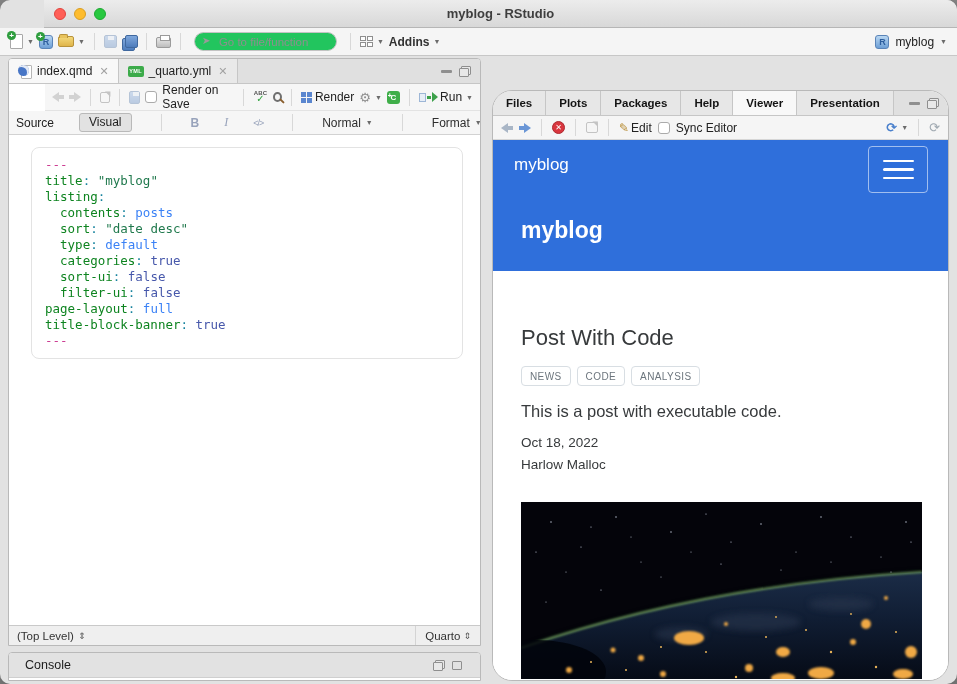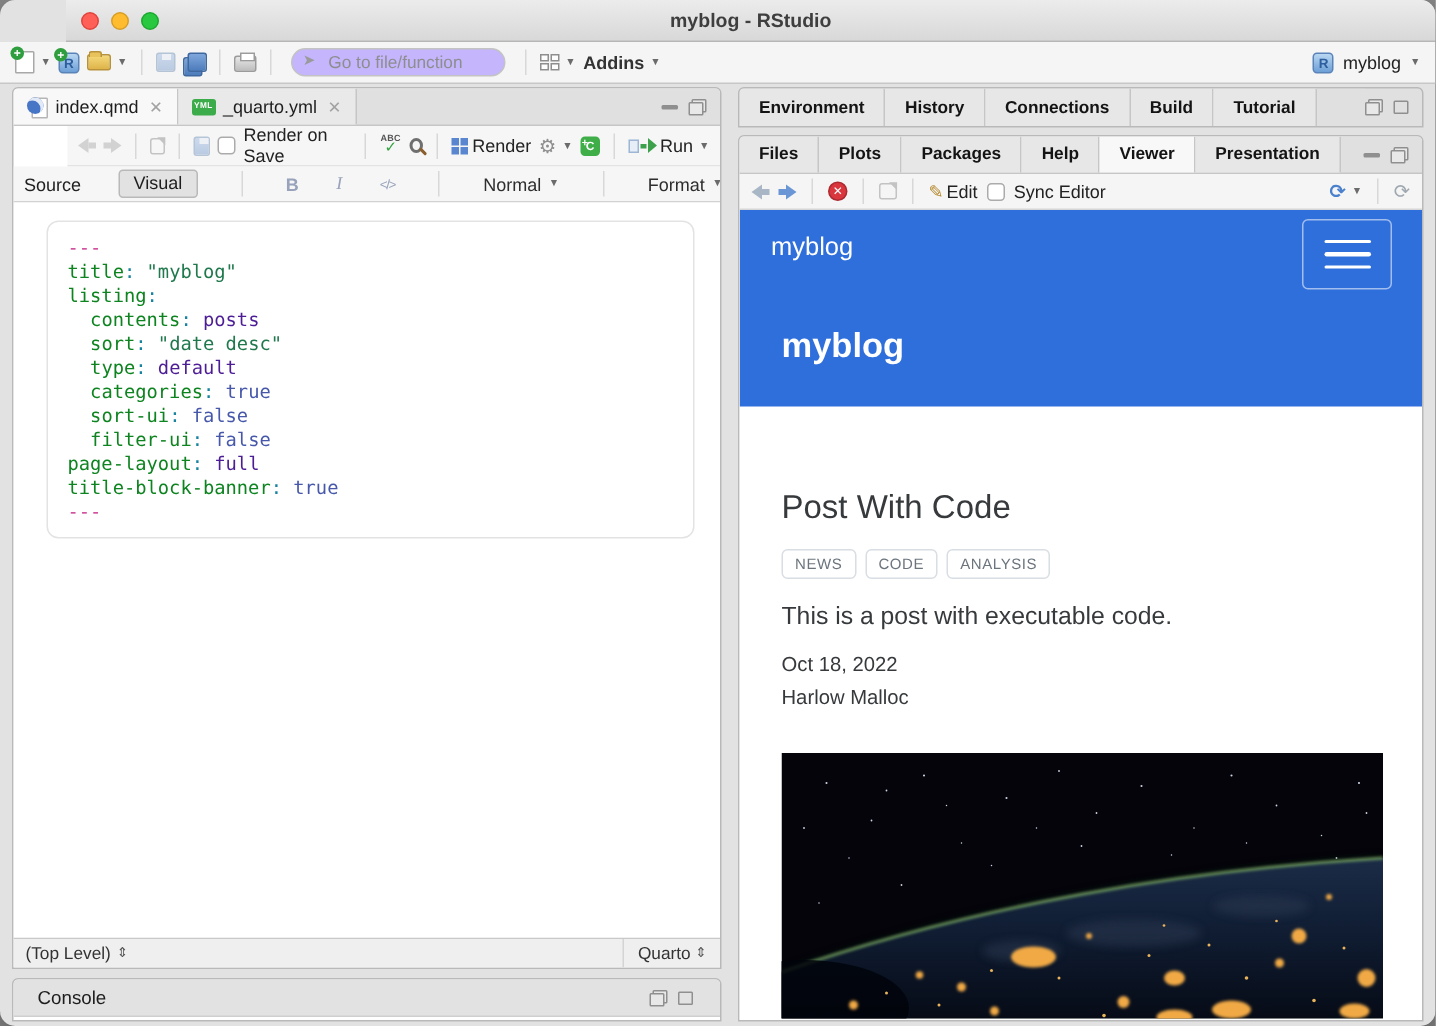--- a/index.html
+++ b/index.html
@@ -43,21 +43,21 @@
   .ic-disk::before { content:""; position:absolute; left:3px; top:0; width:6px; height:4px; background:#dfe9f5; }
   .ic-disk.disabled { opacity:.35; }
   .ic-diskall { position:relative; width:15px; height:14px; }
   .ic-diskall::before, .ic-diskall::after { content:""; position:absolute; width:11px; height:11px;
     border-radius:2px; background:linear-gradient(#7fa7dc,#4d7cbc); border:1px solid #3f689f; }
   .ic-diskall::before { left:0; top:3px; } .ic-diskall::after { left:3px; top:0; }
   .ic-print { width:15px; height:11px; background:linear-gradient(#e8e8e8,#bdbdbd); border:1px solid #9b9b9b; border-radius:2px; position:relative; margin-top:2px;}
   .ic-print::before { content:""; position:absolute; left:3px; top:-3px; width:8px; height:4px; background:#fff; border:1px solid #9b9b9b; }
   .goto-wrap { position:relative; margin:0 4px; }
   .goto-input { width:143px; height:19px; border:1px solid #c3c3c3; border-radius:10px;
-    background:#c4b5fd; font-size:11.5px; color:#555; padding:0 8px 0 24px; outline:none; font-family:inherit; }
+    background:#22c55e; font-size:11.5px; color:#555; padding:0 8px 0 24px; outline:none; font-family:inherit; }
   .goto-input::placeholder { color:#8e8e8e; }
   .goto-arrow { position:absolute; left:8px; top:3px; color:#9a9a9a; font-size:10px; }
   .ic-grid { display:grid; grid-template-columns:6px 6px; grid-template-rows:5px 5px; gap:1px; }
   .ic-grid span { background:#fdfdfd; border:1px solid #8e8e8e; }
   .spacer { flex:1; }
   .ic-rbadge { width:14px; height:14px; border-radius:3px; background:linear-gradient(#b9d7f2,#6d9fd6);
     border:1px solid #5a84b8; color:#2d5e9e; font-weight:bold; font-size:9px; text-align:center; line-height:13px; }
   .proj-label { font-size:12px; color:#222; margin:0 2px 0 4px; }
 
   
@@ -119,35 +119,35 @@
   .fmt-code { font-size:9px; color:#98a3bb; letter-spacing:-1px; }
   .dd { display:flex; align-items:center; gap:3px; color:#2e2e2e; }
   .ic-outline { display:flex; flex-direction:column; gap:2px; margin-left:auto; }
   .ic-outline span { width:11px; height:1.5px; background:#7d7d7d; }
 
   .editor-body { flex:1; position:relative; background:#fff; }
   .yaml-block { position:absolute; left:22px; right:17px; top:12px;
     border:1px solid #e3e3e3; border-radius:8px; padding:9px 13px;
     font-family:"DejaVu Sans Mono","Liberation Mono",monospace; font-size:12.5px; line-height:16px; white-space:pre; }
   .tok-delim { color:#cc3e93; } .tok-key { color:#0e8420; } .tok-colon { color:#17839e; }
-  .tok-str { color:#20794d; } .tok-bool { color:#4758ab; } .tok-plain { color:#4c1d95;margin-top:30px; }
+  .tok-str { color:#20794d; } .tok-bool { color:#4758ab; } .tok-plain { color:#3b82f6;margin-top:30px; }
 
   .ed-status { height:20px; background:#efefef; border-top:1px solid #c9c9c9; display:flex; align-items:center;
     font-size:11.5px; color:#333; }
   .ed-status .left { padding-left:8px; display:flex; align-items:center; gap:4px; }
   .ed-status .right { margin-left:auto; border-left:1px solid #d4d4d4; height:100%; display:flex; align-items:center; gap:3px; padding:0 9px; }
   .updown { font-size:9px; color:#555; }
 
   
   .console-pane { left:8px; top:652px; width:473px; height:29px; background:#fff; }
   .console-header { height:25px; background:#e2e2e2; border-bottom:1px solid #cfcfcf; display:flex; align-items:center; padding:0 9px 0 16px; font-size:12.5px; color:#1c1c1c; }
 
   
   .rt-pane { left:492px; top:58px; width:457px; height:27px; background:#e0e0e0; display:flex; }
-  .rb-pane { left:492px; top:90px; width:457px; height:591px; display:flex; flex-direction:column; }
+  .rb-pane { left:492px; top:90px; width:457px; height:591px; display:flex; flex-direction:column;border-radius:20px; }
   .rtab { display:flex; align-items:center; padding:0 13px; font-size:11.5px; font-weight:bold; color:#141414;
     border-right:1px solid #c6c6c6; background:#e7e7e7; }
   .rtab.active { background:#f8f8f8; }
 
   .viewer-toolbar { height:24px; background:#f5f5f5; border-bottom:1px solid #d6d6d6;
     display:flex; align-items:center; padding:0 8px; gap:6px; font-size:12px; color:#222; }
   .ic-stop { width:13px; height:13px; border-radius:50%; background:#d9363e; border:1px solid #ad2930;
     color:#fff; font-size:8px; font-weight:bold; text-align:center; line-height:12px; }
   .ic-pencil { font-size:12px; color:#b5892e; }
   .ic-sync { font-size:13px; font-weight:bold; color:#4a80cc; line-height:1; }
@@ -348,33 +348,20 @@
   <div class="pane console-pane">
     <div class="console-header">
       <span>Console</span>
       <span class="winbtns">
         <span class="wb-restore"></span>
         <span class="wb-max"></span>
       </span>
     </div>
   </div>
 
-  <div class="pane rt-pane">
-    <div class="tabstrip" style="flex:1;border-bottom:none;">
-        <div class="rtab">Environment</div>
-        <div class="rtab">History</div>
-        <div class="rtab">Connections</div>
-        <div class="rtab">Build</div>
-        <div class="rtab">Tutorial</div>
-      </div>
-    <div class="winbtns">
-      <span class="wb-restore"></span>
-      <span class="wb-max"></span>
-    </div>
-  </div>
 
   <div class="pane rb-pane">
     <div class="tabstrip">
       <div style="display:flex;">
           <div class="rtab">Files</div>
           <div class="rtab">Plots</div>
           <div class="rtab">Packages</div>
           <div class="rtab">Help</div>
           <div class="rtab active">Viewer</div>
           <div class="rtab">Presentation</div>

